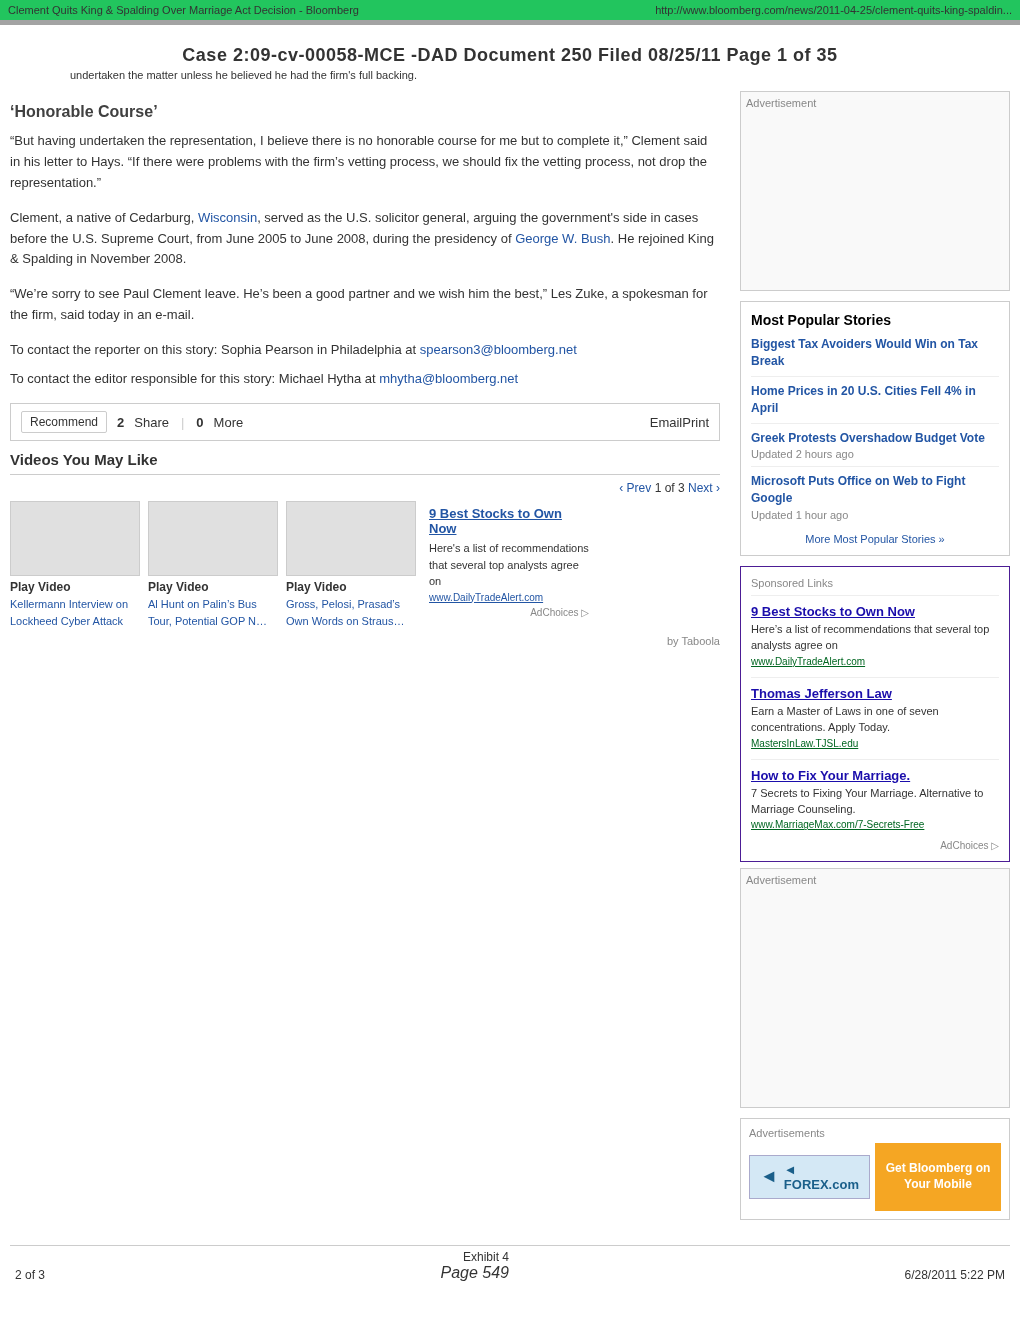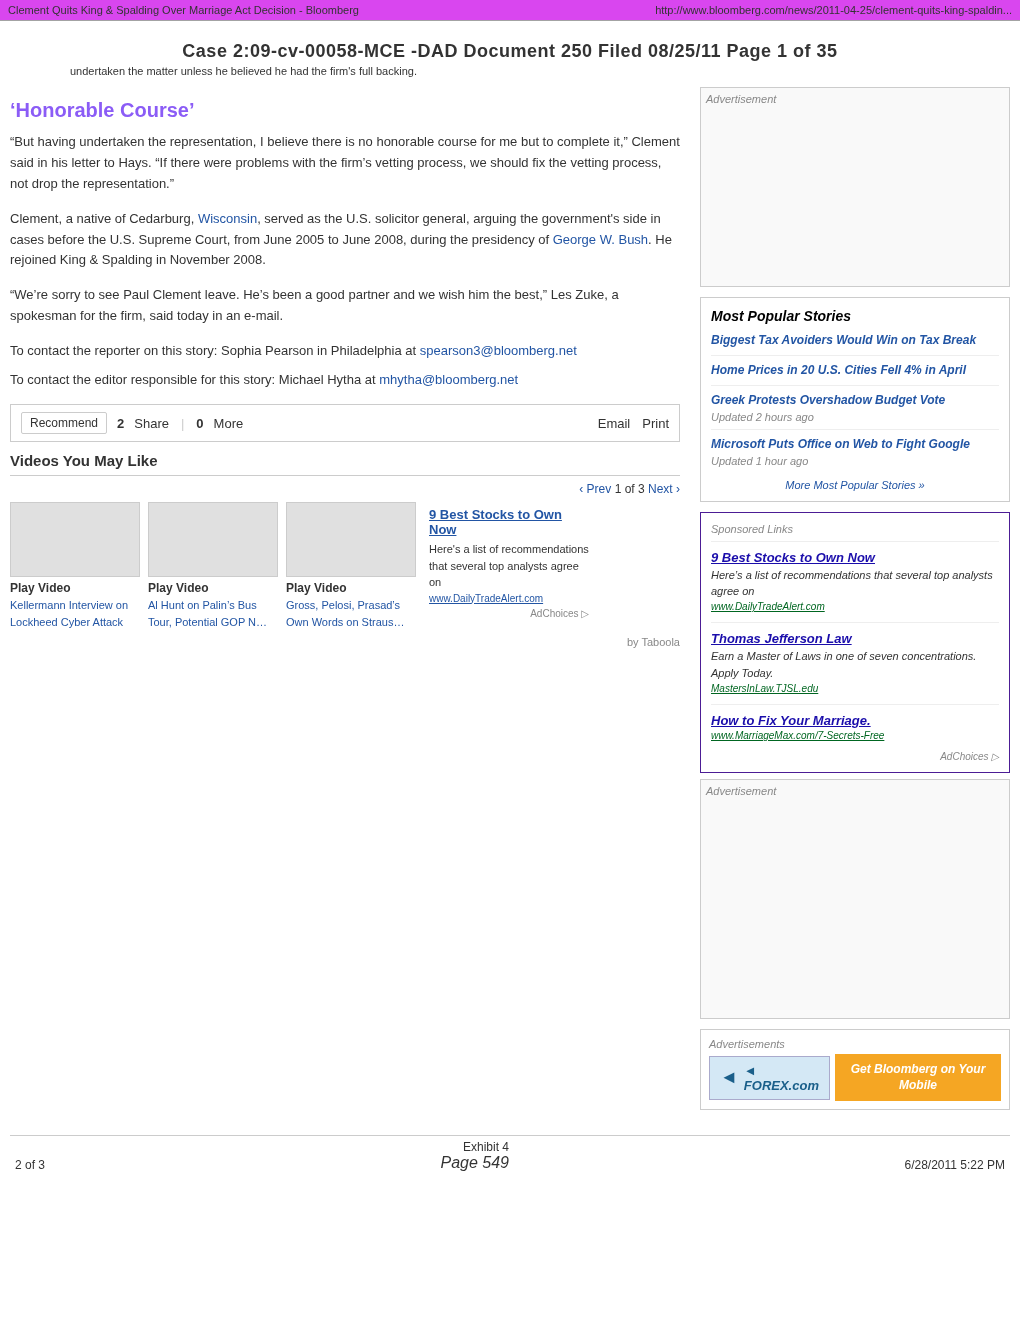--- a/index.html
+++ b/index.html
@@ -6,22 +6,22 @@
     body {
       font-family: Arial, Helvetica, sans-serif;
       font-size: 13px;
       background: #fff;
       color: #333;
       width: 1020px;
     }
     .browser-bar {
       display: flex;
       justify-content: space-between;
-      background: #d946ef;
-      border-bottom: 1px solid #a3a3a3;
+      background: #22c55e;
+      border-bottom: 5px solid #a3a3a3;
       padding: 4px 8px;
       font-size: 11px;
       color: #333;
     }
     .court-header {
       text-align: center;
       font-size: 18px;
       font-weight: bold;
       color: #333;
       padding: 20px 0 2px 0;
@@ -37,29 +37,28 @@
       display: flex;
       padding: 0 10px;
       gap: 15px;
     }
     .content-col {
       flex: 1;
       min-width: 0;
       padding-right: 5px;
     }
     .sidebar-col {
-      width: 310px;
+      width: 270px;
       flex-shrink: 0;
-      font-style: italic;
     }
     .section-heading {
-      font-size: 20px;
+      font-size: 16px;
       font-weight: bold;
       margin: 12px 0 10px 0;
-      color: #8b5cf6;
+      color: #404040;
     }
     .body-text {
       font-size: 13px;
       line-height: 1.6;
       color: #333;
       margin-bottom: 14px;
     }
     .body-text a, .inline-link {
       color: #2255a4;
       text-decoration: none;
@@ -100,21 +99,20 @@
     .action-label {
       color: #333;
     }
     .action-sep {
       color: #ccc;
       margin: 0 2px;
     }
     .email-print {
       margin-left: auto;
       display: flex;
-      gap: 12px;
       font-size: 13px;
       color: #333;
     }
     .videos-section { margin-top: 8px; }
     .videos-heading {
       font-size: 15px;
       font-weight: bold;
       margin-bottom: 4px;
     }
     .videos-nav {
@@ -321,21 +319,21 @@
       border: 1px solid #aac;
       display: flex;
       align-items: center;
       gap: 3px;
     }
     .forex-get {
       background: #f5a623;
       color: #fff;
       font-size: 12px;
       font-weight: bold;
-      padding: 8px 10px;
+      padding: 18px 10px;
       text-align: center;
       line-height: 1.3;
     }
     hr.divider {
       border: none;
       border-top: 1px solid #ccc;
       margin: 6px 0;
     }
   </style>
 </head>
@@ -465,20 +463,21 @@
       </div>
 
       <div class="sp-item">
         <a href="#" class="sp-item-title">Thomas Jefferson Law</a>
         <span class="sp-item-desc">Earn a Master of Laws in one of seven concentrations. Apply Today.</span>
         <a href="#" class="sp-item-url">MastersInLaw.TJSL.edu</a>
       </div>
 
       <div class="sp-item">
         <a href="#" class="sp-item-title">How to Fix Your Marriage.</a>
+        <span class="sp-item-desc">7 Secrets to Fixing Your Marriage. Alternative to Marriage Counseling.</span>
         <a href="#" class="sp-item-url">www.MarriageMax.com/7-Secrets-Free</a>
       </div>
 
       <div class="sidebar-adchoices">AdChoices ▷</div>
     </div>
 
     <div class="big-ad-box">
       <span class="ad-label">Advertisement</span>
     </div>
 

